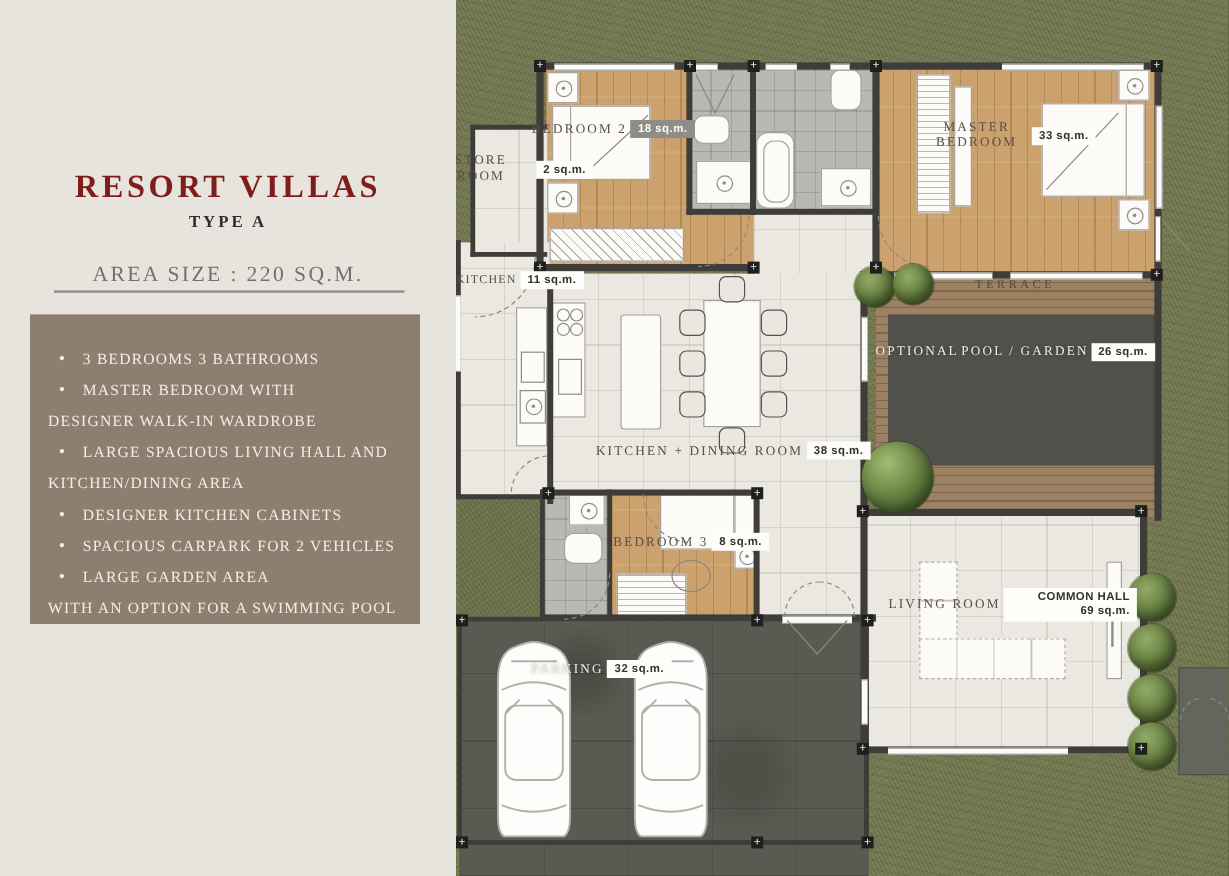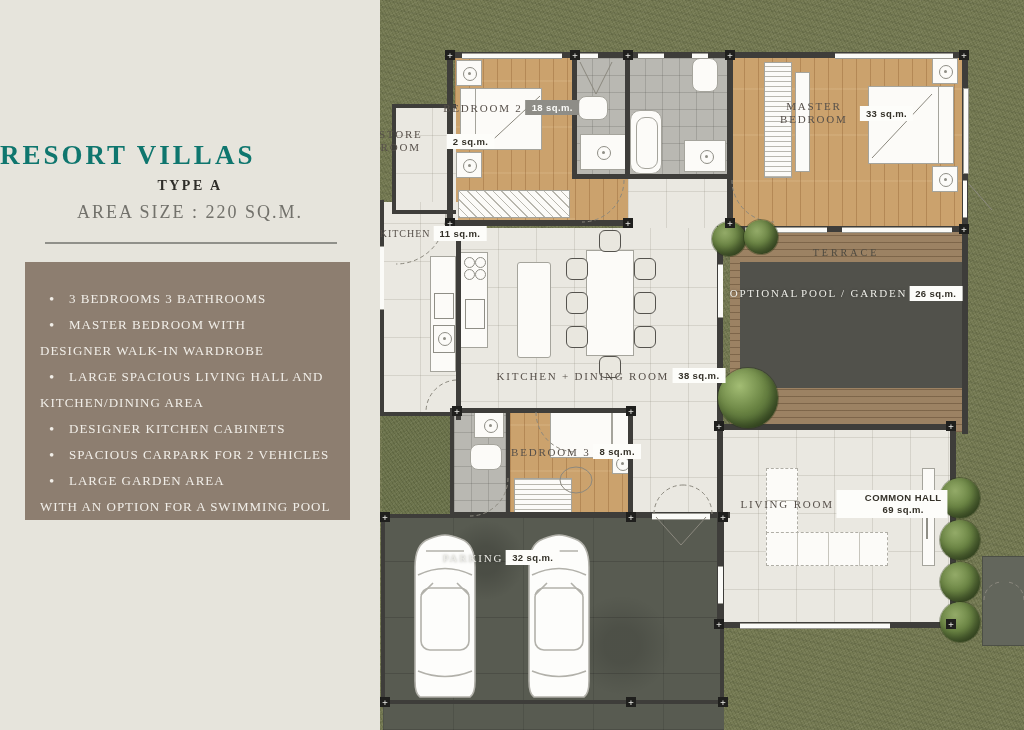--- a/index.html
+++ b/index.html
@@ -57,26 +57,26 @@
     background-image:repeating-linear-gradient(0deg, rgba(185,220,235,.40) 0 1px, transparent 1px 10px),
       repeating-linear-gradient(90deg, rgba(185,220,235,.40) 0 1px, transparent 1px 10px);
     box-shadow:inset 0 0 14px rgba(0,0,20,.45);}
   
   .rlabel{position:absolute;display:flex;flex-direction:row;align-items:center;gap:3px;z-index:8;transform:translateX(-50%);white-space:nowrap;}
   .rname{font:11px "Liberation Serif",serif;letter-spacing:1.8px;color:#57504a;text-align:center;}
   .rname.light{color:#ecece6;text-shadow:0 0 3px rgba(0,0,0,.35);}
   .rname.two{white-space:normal;width:86px;line-height:13px;}
   .rbadge{font:bold 9.5px "Liberation Sans",sans-serif;color:#343128;background:#fdfdfa;padding:2px 6px;letter-spacing:.4px;}
   .rbadge.grey{background:#8e8d87;color:#fbfbf8;}
-  .rbadge.two{text-align:center;line-height:12px;padding-left:28px;}
+  .rbadge.two{text-align:right;line-height:12px;padding-left:28px;}
   
   #panel{left:0;top:0;width:380px;height:730px;background:#e6e4dc;z-index:10;}
-  .ptitle{width:100%;font:600 27px "Liberation Serif",serif;letter-spacing:3px;color:#0f766e;}
+  .ptitle{width:100%;text-align:center;font:600 27px "Liberation Serif",serif;letter-spacing:3px;color:#7f1d1d;}
   .psub{width:100%;text-align:center;font:bold 14px "Liberation Serif",serif;letter-spacing:2.5px;color:#2e2d29;}
-  .parea{width:100%;text-align:center;font:18px "Liberation Serif",serif;letter-spacing:2px;color:#72716b;}
+  .parea{width:100%;text-align:center;font:18px "Liberation Serif",serif;letter-spacing:2px;color:#72716b;margin-top:16px;}
   .pline{background:#90908a;height:2px;}
   #featbox{left:25px;top:262px;width:325px;height:258px;background:#8d7e70;padding:24px 0 0 0;box-sizing:border-box;}
   #featbox ul{list-style:none;margin:0;padding:0;}
   #featbox li{position:relative;padding-left:44px;font:13px "Liberation Serif",serif;letter-spacing:1px;color:#f1eee8;line-height:26px;}
   #featbox li.b::before{content:"\2022";position:absolute;left:24px;font-size:15px;}
   #featbox li.cont{padding-left:15px;}
   svg.overlay{position:absolute;left:0;top:0;z-index:6;pointer-events:none;}
 </style>
 </head>
 <body>
@@ -297,21 +297,21 @@
       <div class="rbadge">2 sq.m.</div>
     </div>
     <div class="rlabel" style="left:462px;top:100px;">
       <div class="rname two">MASTER BEDROOM</div>
       <div class="rbadge">33 sq.m.</div>
     </div>
     <div class="rlabel" style="left:39px;top:226px;">
       <div class="rname" style="font-size:10px;letter-spacing:1px;">WET KITCHEN</div>
       <div class="rbadge">11 sq.m.</div>
     </div>
-    <div class="rlabel" style="left:466px;top:247px;">
+    <div class="rlabel" style="left:466px;top:232px;">
       <div class="rname" style="font-size:10px;letter-spacing:3px;color:#4e4a40;">TERRACE</div>
     </div>
     <div class="rlabel" style="left:466px;top:284px;gap:2px;">
       <div class="rname light">OPTIONAL</div>
       <div class="rname light">POOL / GARDEN</div>
       <div class="rbadge" style="margin-top:2px;">26 sq.m.</div>
     </div>
     <div class="rlabel" style="left:231px;top:368px;">
       <div class="rname">KITCHEN + DINING ROOM</div>
       <div class="rbadge">38 sq.m.</div>

